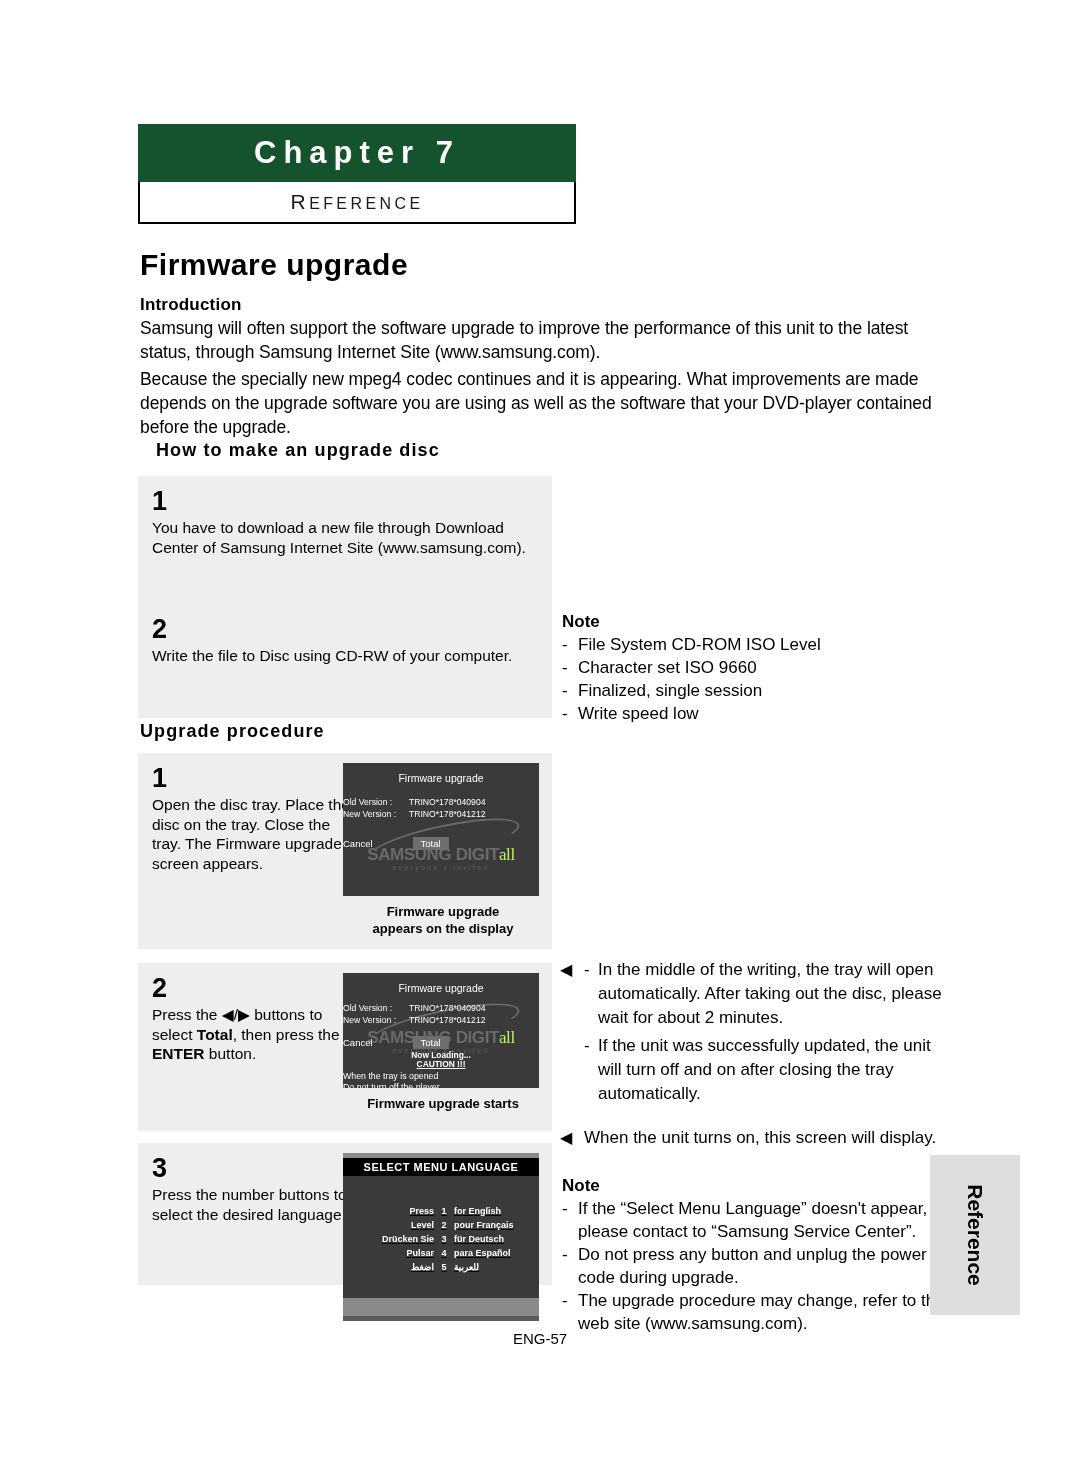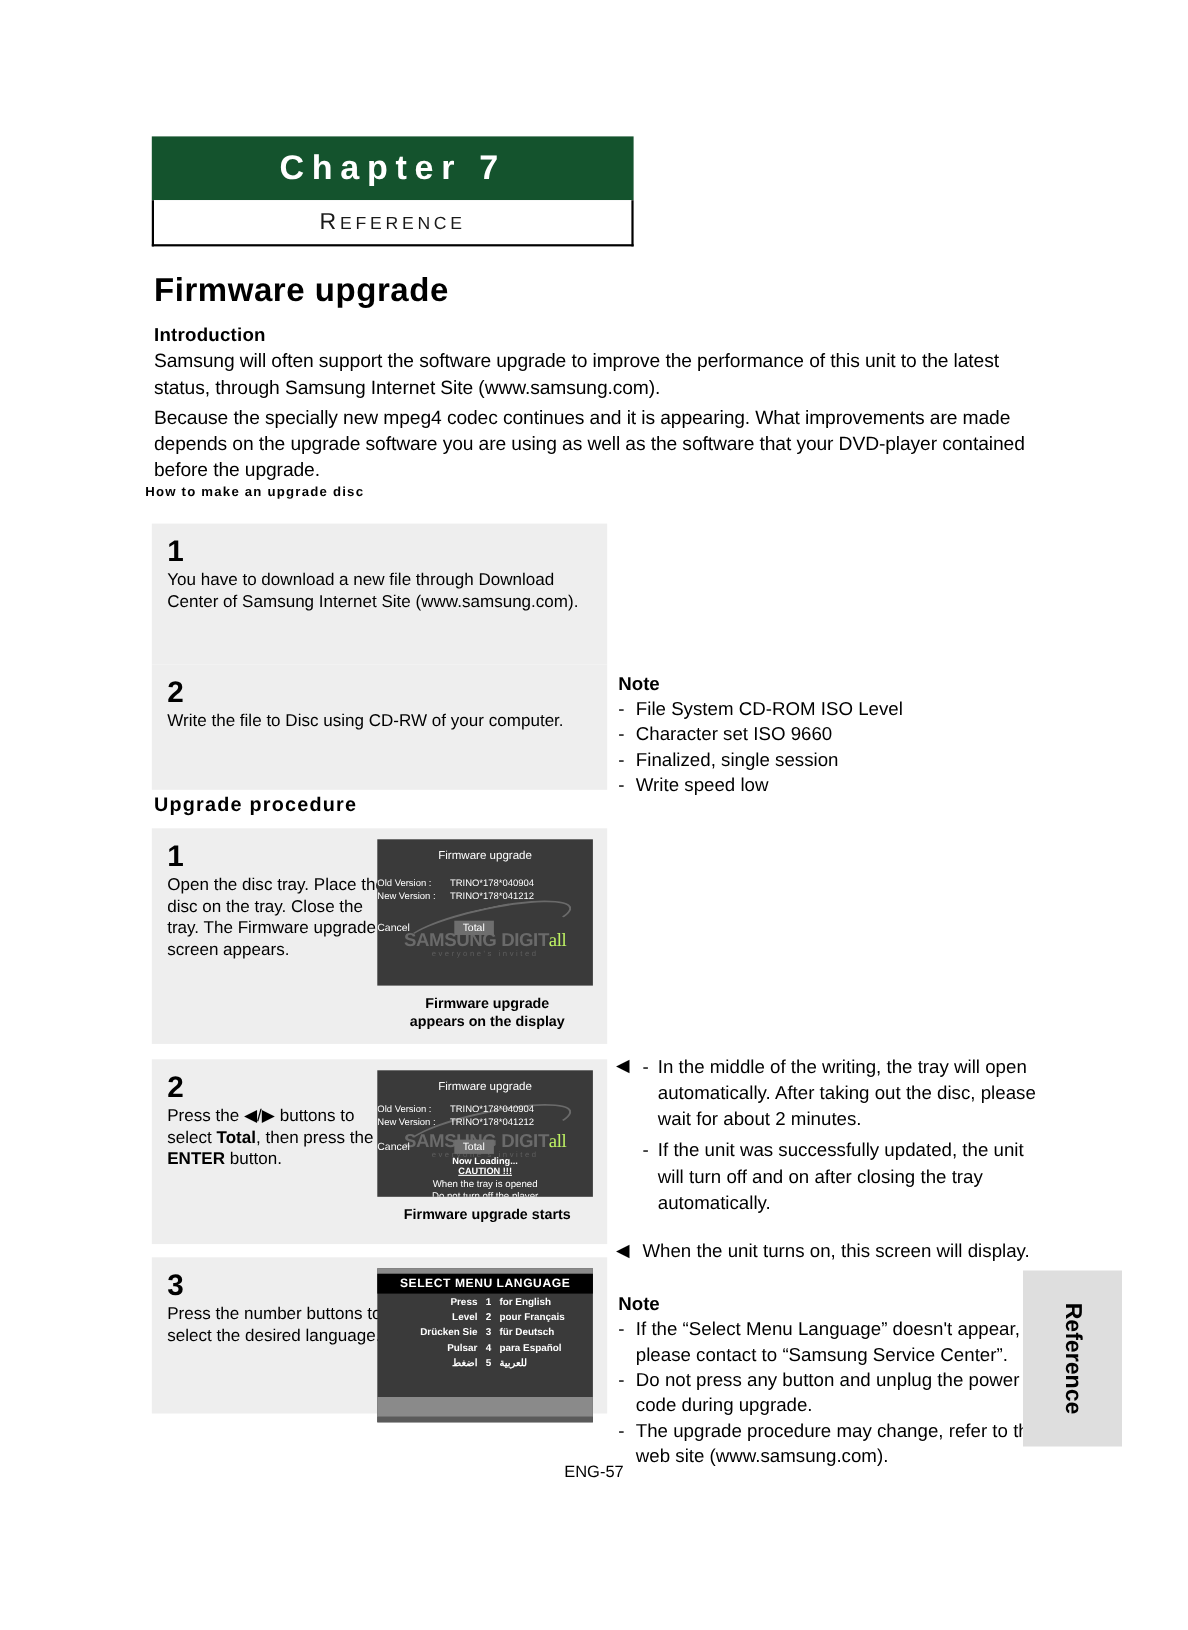--- a/index.html
+++ b/index.html
@@ -63,21 +63,21 @@
     font-weight: bold;
     letter-spacing: 0.5px;
   }
   .h-sub {
     position: absolute;
     font-size: 17px;
     font-weight: bold;
     letter-spacing: 0.2px;
   }
   .h-sub.intro { left: 140px; top: 295px; }
-  .h-sub.howto { left: 132px; top: 440px; letter-spacing: 1.1px; font-size: 12px; }
+  .h-sub.howto { left: 156px; top: 440px; letter-spacing: 1.1px; font-size: 18px; }
   .h-sub.upgrade { left: 140px; top: 721px; letter-spacing: 1.1px; font-size: 18px; }
 
   
   .para {
     position: absolute;
     font-size: 17.5px;
     line-height: 24px;
     letter-spacing: -0.1px;
   }
   .para.p1 { left: 140px; top: 316px; width: 812px; }
@@ -181,21 +181,20 @@
     z-index: 3;
     text-align: center;
     font-size: 8.4px;
     font-weight: bold;
     margin-top: -1px;
     text-decoration: underline;
   }
   .tv-caution-lines {
     position: relative;
     z-index: 3;
-    text-align: center;
     font-size: 8.8px;
     line-height: 11px;
     margin-top: 2px;
   }
   
   .tv-wm {
     position: absolute;
     left: 0; right: 0;
     z-index: 1;
     text-align: center;
@@ -253,21 +252,21 @@
   .lang-topbar { height: 5px; background: #8a8a8a; }
   .lang-head {
     background: #000000;
     color: #ffffff;
     text-align: center;
     font-size: 11px;
     font-weight: bold;
     letter-spacing: 0.5px;
     padding: 3px 0;
   }
-  .lang-body { padding: 0 0 10px 0; }
+  .lang-body { padding: 28px 0 10px 0; text-decoration: underline; }
   .lang-row {
     display: flex;
     font-size: 9px;
     font-weight: bold;
     color: #ffffff;
     line-height: 14px;
     justify-content: center;
   }
   .lang-c1 { width: 78px; text-align: right; }
   .lang-c2 { width: 20px; text-align: center; }

